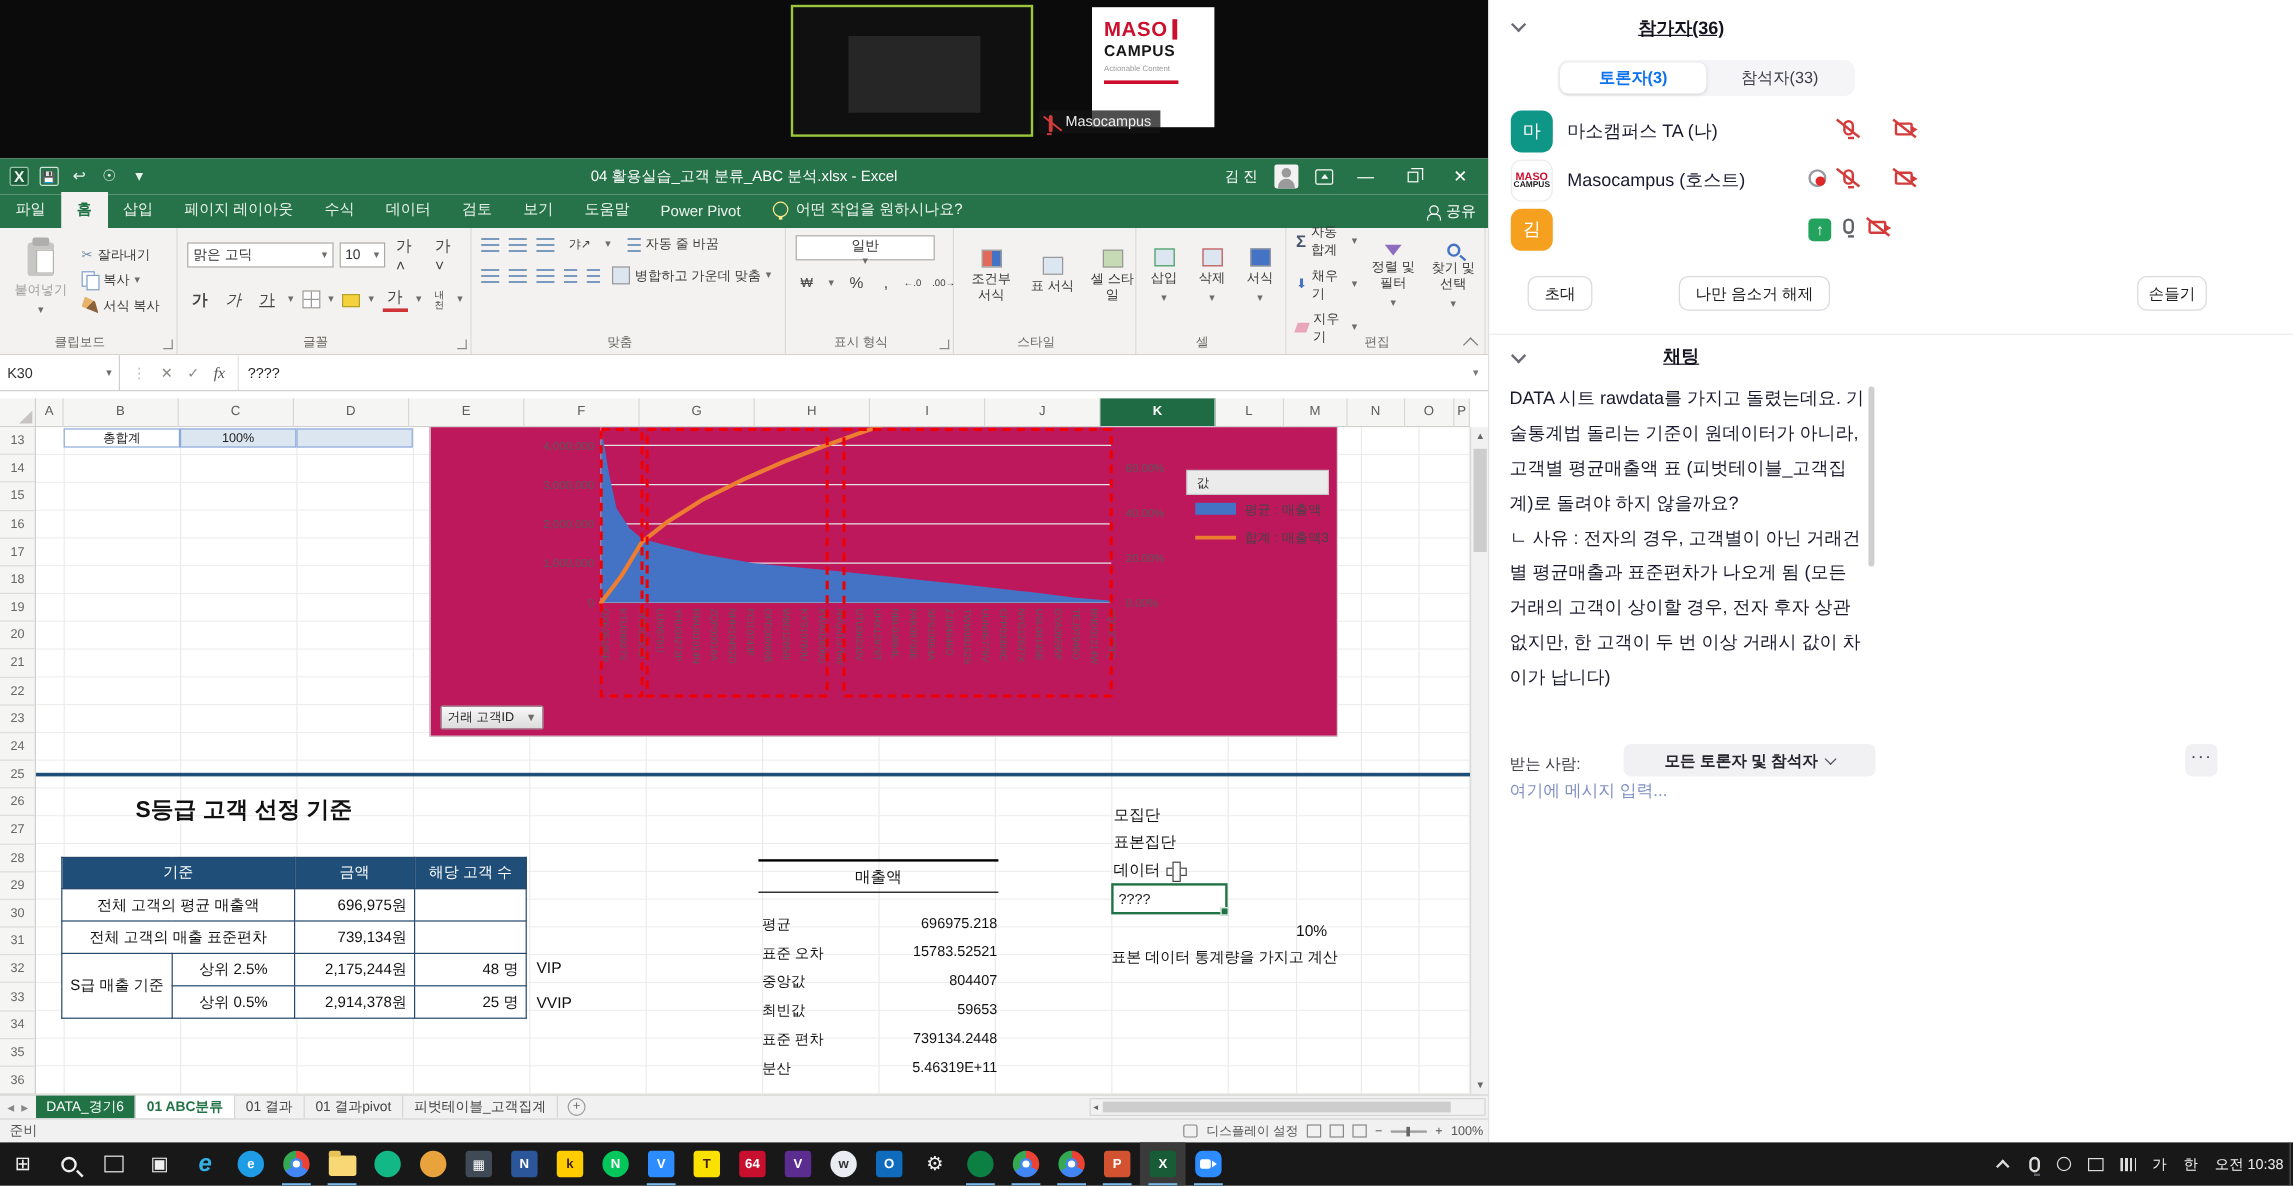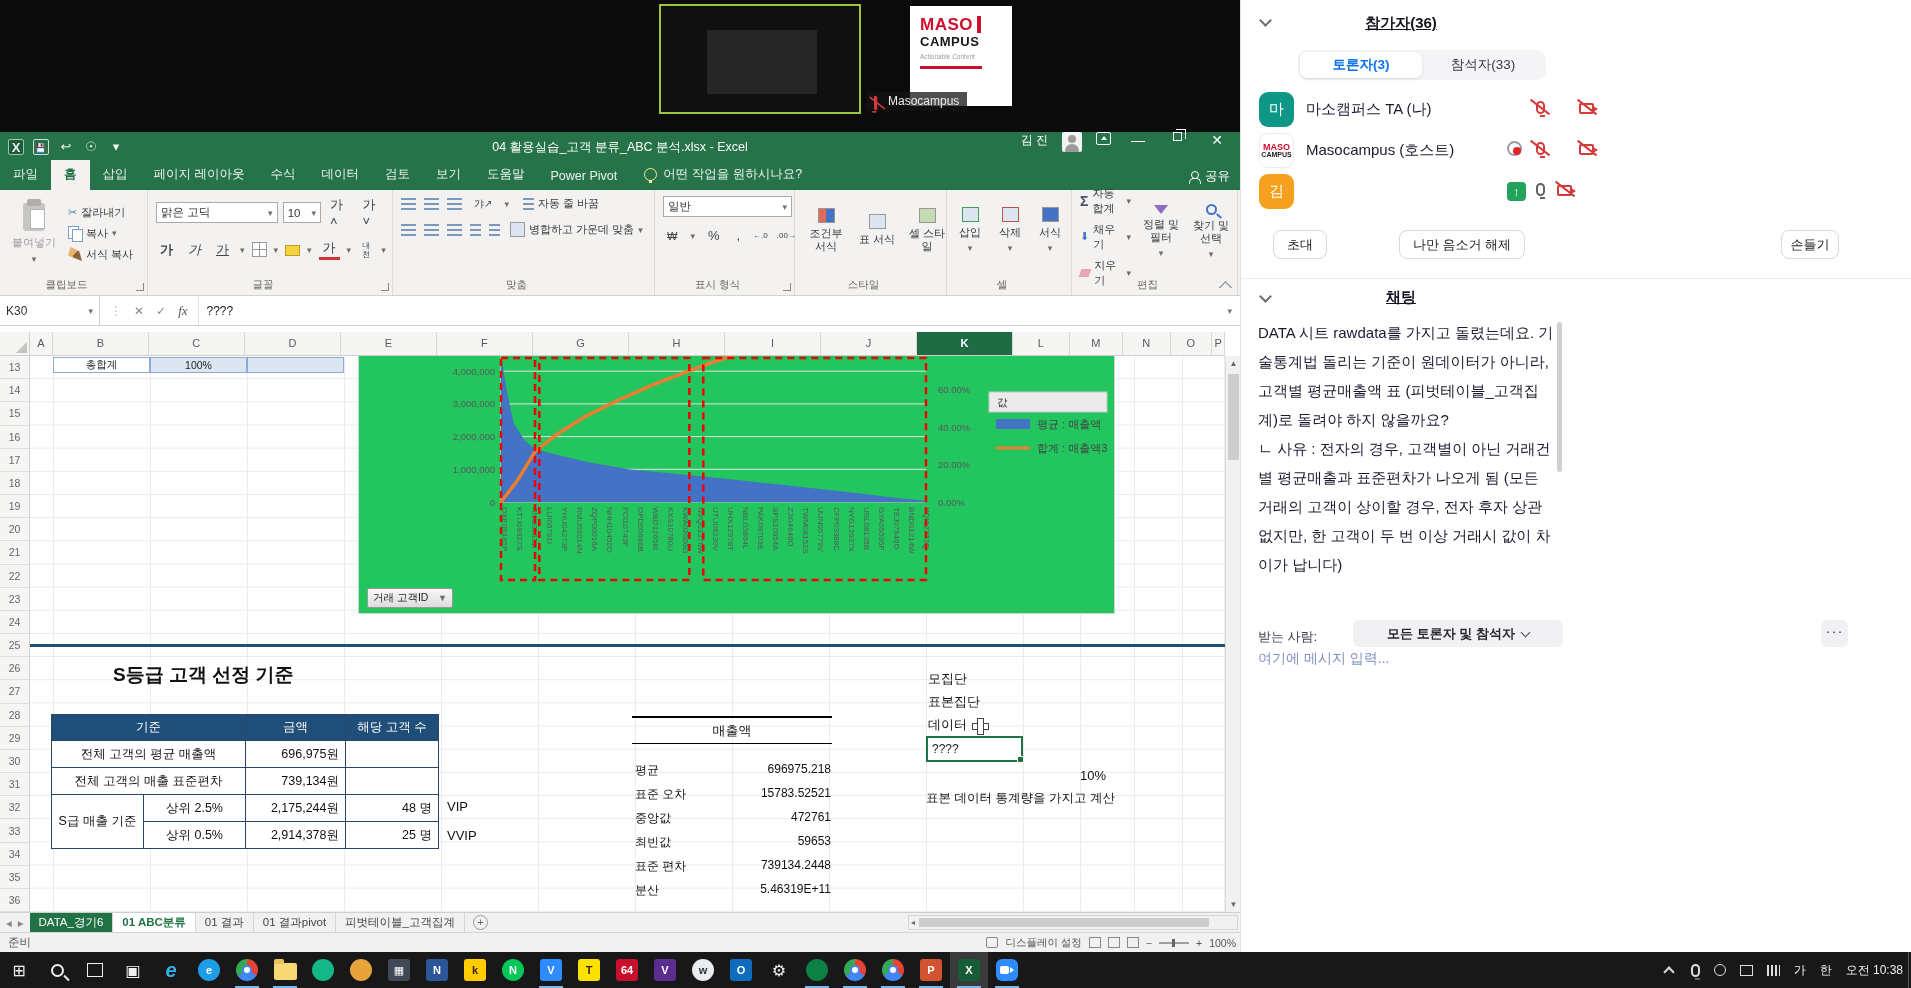--- a/index.html
+++ b/index.html
@@ -18,21 +18,21 @@
   .maso-line2{color:#161616;font-weight:bold;font-size:13px;letter-spacing:.5px;line-height:15px;}
   .maso-line3{color:#9b9b9b;font-size:6.5px;margin-top:4px;}
   .maso-rule{width:62px;height:3px;background:#ce0e2d;margin-top:6px;}
 
   
   .xl-title{left:0;top:132px;width:1240px;height:30px;background:#26734a;color:#fff;}
   .xl-title .doc{position:absolute;left:0;right:0;top:7px;text-align:center;font-size:12.5px;color:#fdfdfd;}
   .qat{position:absolute;left:8px;top:5px;display:flex;gap:9px;align-items:center;height:20px;}
   .qat .q{width:16px;height:16px;color:#eaf3ec;font-size:13px;line-height:16px;text-align:center;}
   .xlogo{background:#1c5c3a;border:1px solid #9cc3ab;border-radius:2px;font-weight:bold;font-size:11px;}
-  .title-right{position:absolute;right:0;top:0;height:30px;display:flex;align-items:flex-start;gap:14px;padding-right:10px;}
+  .title-right{position:absolute;right:0;top:0;height:30px;display:flex;align-items:center;gap:14px;padding-right:10px;}
   .user-name{color:#fff;font-size:12px;}
   .avatar{width:20px;height:20px;background:#f2f2f2;border-radius:2px;position:relative;overflow:hidden;}
   .avatar::before{content:'';position:absolute;left:6px;top:3px;width:8px;height:8px;border-radius:50%;background:#9a9a9a;}
   .avatar::after{content:'';position:absolute;left:3px;top:12px;width:14px;height:9px;border-radius:7px 7px 0 0;background:#9a9a9a;}
   .ribopt{width:15px;height:13px;border:1.3px solid #fff;border-radius:2px;position:relative;}
   .ribopt::after{content:'';position:absolute;left:4px;top:3px;border-left:3px solid transparent;border-right:3px solid transparent;border-bottom:4px solid #fff;}
   .winbtn{color:#fff;font-size:14px;width:26px;text-align:center;}
   .win-restore{width:9px;height:9px;border:1.2px solid #fff;position:relative;margin:0 8px;}
   .win-restore::before{content:'';position:absolute;top:-4px;left:2px;width:9px;height:9px;border-top:1.2px solid #fff;border-right:1.2px solid #fff;}
 
@@ -112,21 +112,21 @@
   .stat-head{position:absolute;border-top:2px solid #000;border-bottom:1px solid #000;display:flex;align-items:center;justify-content:center;font-size:13px;color:#111;}
   .stat-row{position:absolute;font-size:12px;color:#111;width:196px;display:flex;justify-content:space-between;}
   .note{position:absolute;font-size:13px;color:#111;}
   .active-cell{position:absolute;border:2px solid #217346;background:#fff;font-size:12px;color:#222;display:flex;align-items:center;padding-left:4px;}
   .active-cell::after{content:'';position:absolute;right:-3px;bottom:-3px;width:5px;height:5px;background:#217346;border:1px solid #fff;}
   .cursor-plus{position:absolute;width:15px;height:15px;}
   .cursor-plus::before{content:'';position:absolute;left:0;top:5px;width:15px;height:5px;background:#fff;border:1px solid #444;}
   .cursor-plus::after{content:'';position:absolute;left:5px;top:0;width:5px;height:15px;background:#fff;border:1px solid #444;}
 
   
-  #chart-box{left:358px;top:356px;width:757px;height:258px;background:#22c55e;border:1px solid #d6d6d6;border-top:none;}
+  #chart-box{left:358px;top:356px;width:757px;height:258px;background:#be185d;border:1px solid #d6d6d6;border-top:none;}
   .field-btn{position:absolute;left:8px;top:232px;width:86px;height:20px;background:linear-gradient(#f8f8f8,#dcdcdc);border:1px solid #999;border-radius:2px;font-size:10.5px;color:#222;display:flex;align-items:center;justify-content:space-between;padding:0 5px;}
 
   
   .vscroll{left:1225px;top:356px;width:15px;height:556px;background:#f1f1f1;border-left:1px solid #dcdcdc;}
   .vthumb{position:absolute;left:2px;top:18px;width:11px;height:86px;background:#cdcdcd;}
   .scr-ar{position:absolute;left:0;width:15px;text-align:center;font-size:8px;color:#666;}
 
   
   .tabbar{left:0;top:912px;width:1240px;height:20px;background:#f1f1f1;border-top:1px solid #cfcfcd;display:flex;align-items:center;font-size:11.5px;color:#444;}
   .st{padding:2px 9px 3px;border-right:1px solid #d6d6d4;white-space:nowrap;}
@@ -343,21 +343,21 @@
         <div class="rbtn" style="margin-left:2px;">
             <span class="grid-ic" style="background:#dce6f1;"></span>
             <span>병합하고 가운데 맞춤</span>
             <span class="dd">▾</span>
           </div>
       </div>
       <div class="rg-label">맞춤</div>
     </div>
 
     <div class="rgroup" style="width:140px;">
-      <div class="selbox" style="width:129px;">
+      <div class="selbox" style="width:116px;flex-direction:column;">
           <span>일반</span>
           <span class="dd">▾</span>
         </div>
       <div style="display:flex;gap:9px;align-items:center;margin-top:11px;color:#444;">
         <span class="fbtn" style="font-size:11px;">₩</span>
           <span class="dd">▾</span>
         <span class="fbtn">%</span>
         <span class="fbtn">,</span>
         <span style="font-size:8px;">←.0</span>
         <span style="font-size:8px;">.00→</span>
@@ -623,21 +623,21 @@
       <div class="stat-row" style="left: 635px; top: 762px;">
         <span>평균</span>
         <span>696975.218</span>
       </div>
       <div class="stat-row" style="left: 635px; top: 786px;">
         <span>표준 오차</span>
         <span>15783.52521</span>
       </div>
       <div class="stat-row" style="left: 635px; top: 810px;">
         <span>중앙값</span>
-        <span>472761</span>
+        <span>804407</span>
       </div>
       <div class="stat-row" style="left: 635px; top: 834px;">
         <span>최빈값</span>
         <span>59653</span>
       </div>
       <div class="stat-row" style="left: 635px; top: 858px;">
         <span>표준 편차</span>
         <span>739134.2448</span>
       </div>
       <div class="stat-row" style="left: 635px; top: 882px;">

